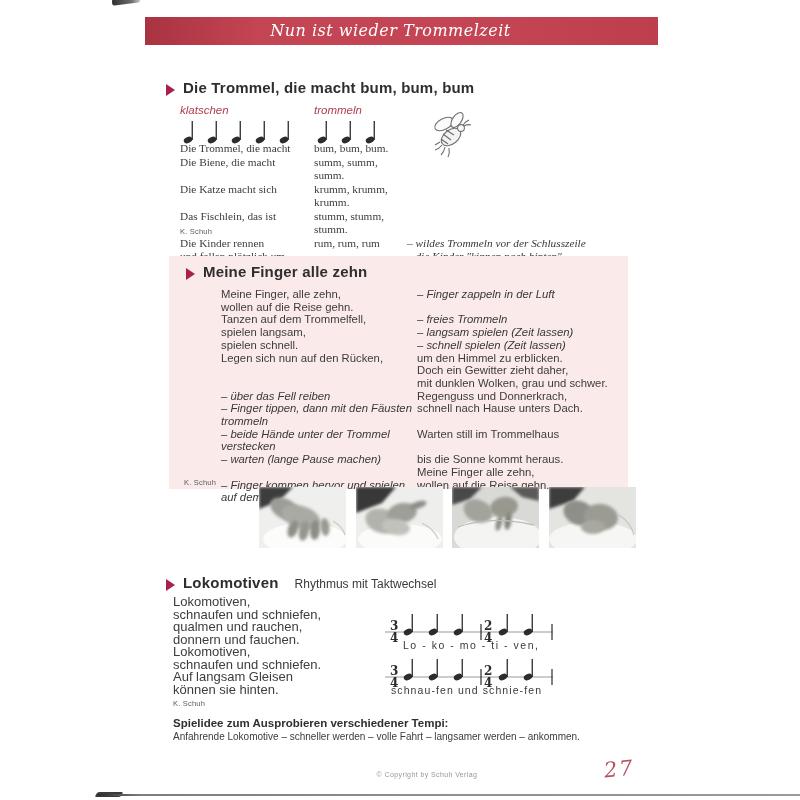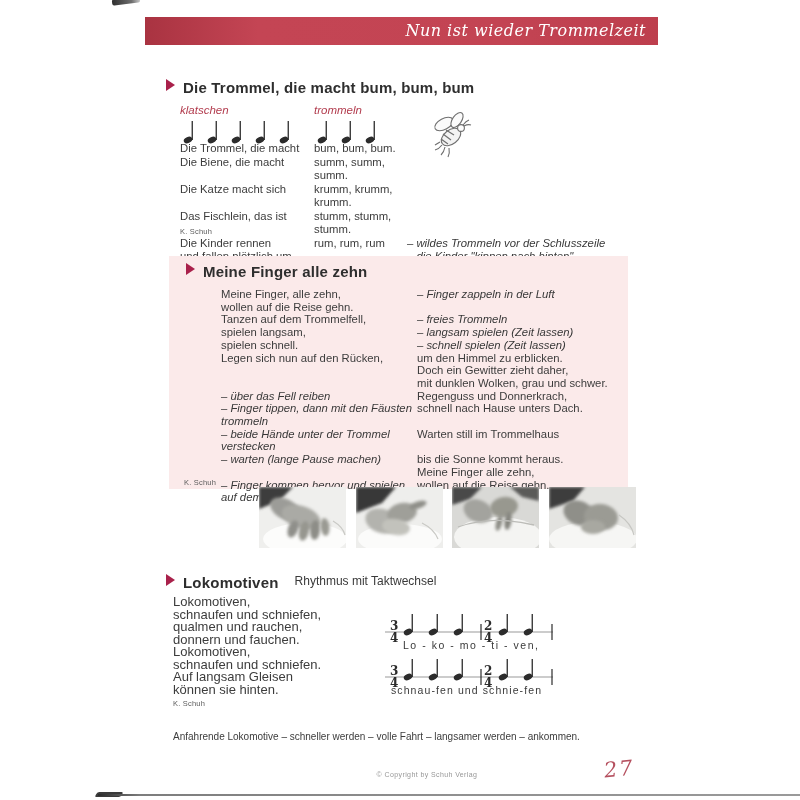--- a/index.html
+++ b/index.html
@@ -13,34 +13,34 @@
 
   
   .corner-mark { left:112px; top:-2px; width:28px; height:6px; background:linear-gradient(90deg,#2f2f2f,#6f6f6f 70%,#c9c9c9); transform:rotate(-7deg); border-radius:2px; }
   .bottom-edge { left:98px; top:794px; width:702px; height:2px; background:linear-gradient(90deg,#2a2a2a,#7d7d7d 6%,#909090 50%,#9a9a9a); }
   .bottom-edge-blob { left:96px; top:792px; width:26px; height:5px; background:#3a3a3a; transform:skewX(-30deg); border-radius:2px; }
 
   
   .banner {
     left:145px; top:17px; width:513px; height:28px;
     background:linear-gradient(90deg,#a93341,#c44554 22%,#c34453 70%,#bd3e4d);
-    color:#fff; text-align:right; line-height:27px; padding-right:12px;
+    color:#fff; text-align:center; line-height:27px; padding-right:22px;
     font-family:"DejaVu Serif", serif; font-style:italic; font-size:16px; letter-spacing:0.5px;
   }
 
   
-  .sec-head { display:flex; align-items:flex-start; gap:8px; }
+  .sec-head { display:flex; align-items:flex-end; gap:8px; }
   .tri { width:0; height:0; border-left:9px solid #a9214b; border-top:6.5px solid transparent; border-bottom:6.5px solid transparent; }
   .sec-title { font-size:15px; font-weight:bold; color:#2e2e2e; letter-spacing:0.2px; }
   .sec-sub { font-size:12px; font-weight:normal; color:#3a3a3a; margin-left:8px; }
 
   .red-label { color:#b23c4e; font-style:italic; font-size:11.5px; }
 
   
-  .grid1 { display:grid; grid-template-columns:134px 93px 1fr; width:450px; font-size:11.3px; line-height:13.5px; color:#3c3c3c; }
+  .grid1 { display:grid; grid-template-columns:134px 93px 1fr; width:450px; font-size:11.3px; line-height:13.5px; color:#3c3c3c;font-family:Liberation Serif, serif; }
   .grid2 { display:grid; grid-template-columns:196px 1fr; width:440px; font-size:11.3px; line-height:12.7px; color:#3c3c3c; }
   .note-cell { font-style:italic; color:#383838; }
   .author { font-size:7.5px; color:#5d5d5d; letter-spacing:0.2px; }
 
   .poem { font-size:13px; line-height:12.5px; color:#3c3c3c; }
 
   .pink-box { left:169px; top:256px; width:459px; height:233px; background:#fbeaea; }
 
   .photo { top:487px; width:87px; height:61px; overflow:hidden; }
 
@@ -312,20 +312,21 @@
         </g>
       <g fill="#2c2c2c">
           <ellipse cx="145" cy="65" rx="4.4" ry="3" transform="rotate(-22 145 65)"></ellipse>
           <rect x="148.6" y="47" width="1.3" height="18"></rect>
         </g>
       <line x1="169" y1="57" x2="169" y2="73" stroke="#2c2c2c" stroke-width="1.2"></line>
       <text x="8" y="82" font-family="Liberation Sans, sans-serif" font-weight="normal" font-size="10.5" fill="#3a3a3a" textLength="150">schnau-fen  und  schnie-fen</text>
     </g>
   </svg>
 
+  <div class="abs tips-head" style="left:173px; top:717px;">Spielidee zum Ausprobieren verschiedener Tempi:</div>
   <div class="abs tips-body" style="left:173px; top:731px;">Anfahrende Lokomotive – schneller werden – volle Fahrt – langsamer werden – ankommen.</div>
 
   <div class="abs copyright">© Copyright by Schuh Verlag</div>
   <div class="abs pagenum">27</div>
 
   <div class="abs bottom-edge-blob"></div>
   <div class="abs bottom-edge"></div>
 
 </div>
 

